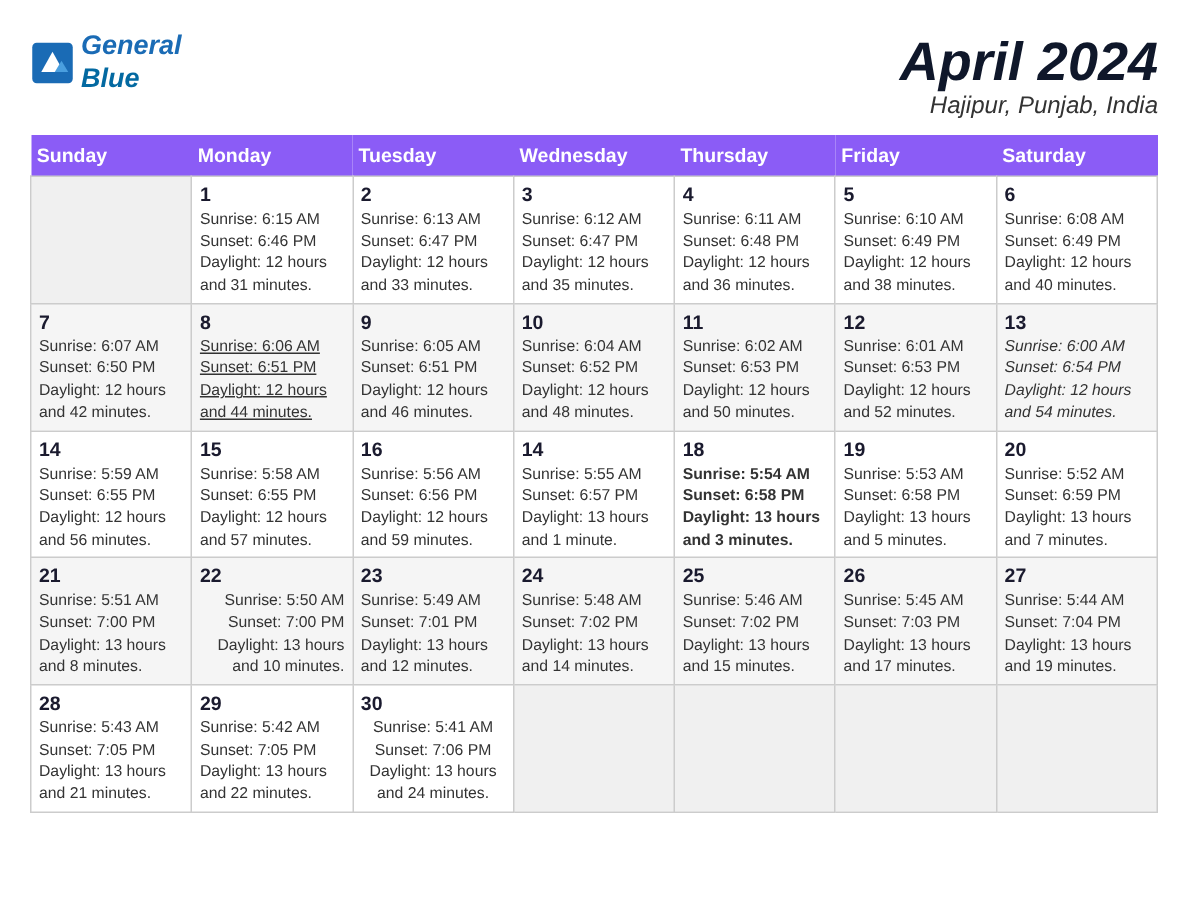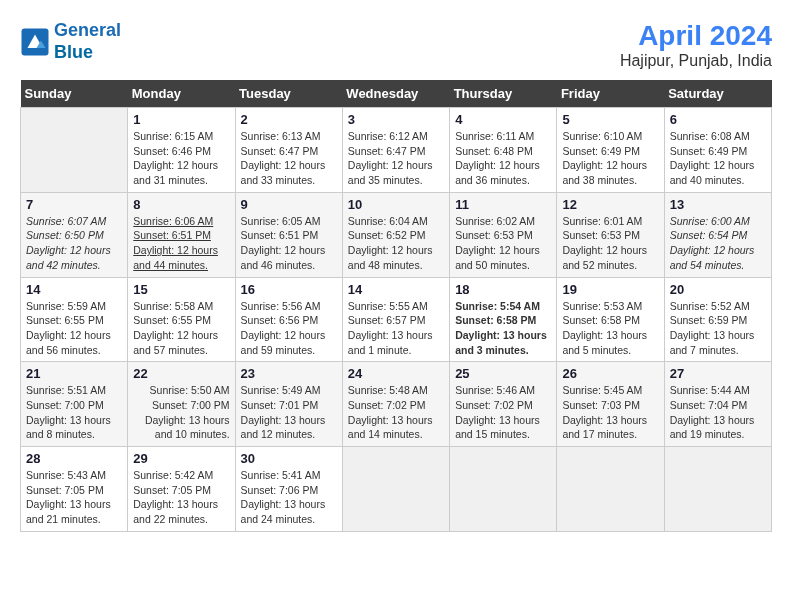--- a/index.html
+++ b/index.html
@@ -8,20 +8,21 @@
       background: #fff;
       width: 792px;
       min-height: 612px;
       padding: 20px;
     }
     .header {
       display: flex;
       justify-content: space-between;
       align-items: flex-start;
       margin-bottom: 10px;
+      font-style: italic;
     }
     .logo {
       display: flex;
       align-items: center;
       gap: 4px;
     }
     .logo-text {
       font-size: 18px;
       font-weight: bold;
       color: #1a1a2e;
@@ -31,36 +32,36 @@
       color: #1a6bb5;
     }
     .logo-icon {
       width: 30px;
       height: 30px;
     }
     .title-block {
       text-align: right;
     }
     .month-title {
-      font-size: 28px;
+      font-size: 36px;
       font-weight: bold;
-      color: #3b82f6;
+      color: #0f172a;
       text-align: right;
     }
     .location {
       font-size: 16px;
       color: #333;
     }
     table {
       width: 100%;
       border-collapse: collapse;
       font-size: 11px;
     }
     thead tr th {
-      background-color: #404040;
+      background-color: #8b5cf6;
       color: #fff;
       padding: 6px 4px;
       text-align: left;
       font-size: 13px;
       font-weight: bold;
     }
     tbody tr td {
       border: 1px solid #ccc;
       vertical-align: top;
       padding: 4px 5px;
@@ -167,21 +168,21 @@
           <span class="day-num">6</span>
           <div class="cell-text" style="white-space: pre-line;">Sunrise: 6:08 AM
 Sunset: 6:49 PM
 Daylight: 12 hours
 and 40 minutes.</div>
         </td>
       </tr>
       <tr>
         <td>
           <span class="day-num">7</span>
-          <div class="cell-text" style="white-space: pre-line; font-style: italic;">Sunrise: 6:07 AM
+          <div class="cell-text" style="white-space: pre-line;">Sunrise: 6:07 AM
 Sunset: 6:50 PM
 Daylight: 12 hours
 and 42 minutes.</div>
         </td>
         <td>
           <span class="day-num">8</span>
           <div class="cell-text" style="white-space: pre-line; text-decoration: underline;">Sunrise: 6:06 AM
 Sunset: 6:51 PM
 Daylight: 12 hours
 and 44 minutes.</div>
@@ -334,21 +335,21 @@
         </td>
         <td>
           <span class="day-num">29</span>
           <div class="cell-text" style="white-space: pre-line;">Sunrise: 5:42 AM
 Sunset: 7:05 PM
 Daylight: 13 hours
 and 22 minutes.</div>
         </td>
         <td>
           <span class="day-num">30</span>
-          <div class="cell-text" style="white-space: pre-line;">Sunrise: 5:41 AM
+          <div class="cell-text" style="white-space: pre-line; text-align: center;">Sunrise: 5:41 AM
 Sunset: 7:06 PM
 Daylight: 13 hours
 and 24 minutes.</div>
         </td>
         <td class="empty-cell"></td>
         <td class="empty-cell"></td>
         <td class="empty-cell"></td>
         <td class="empty-cell"></td>
       </tr>
     </tbody>

